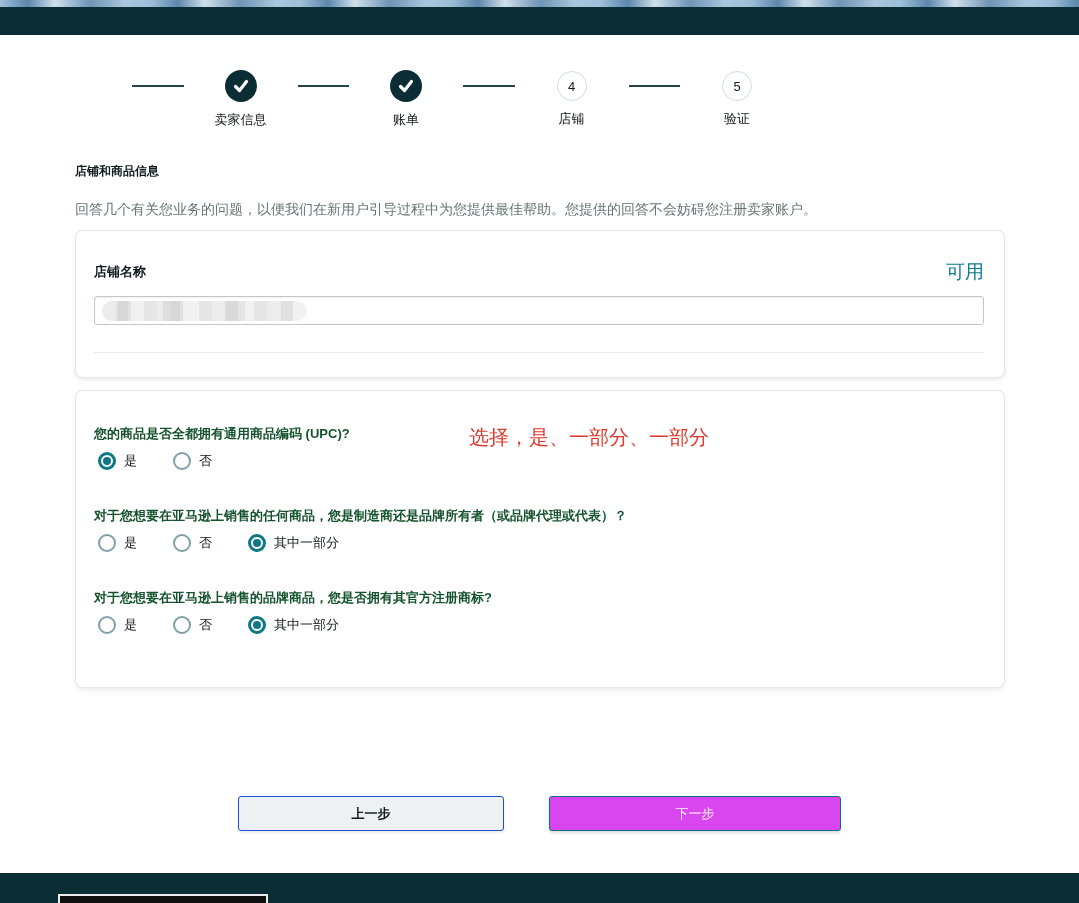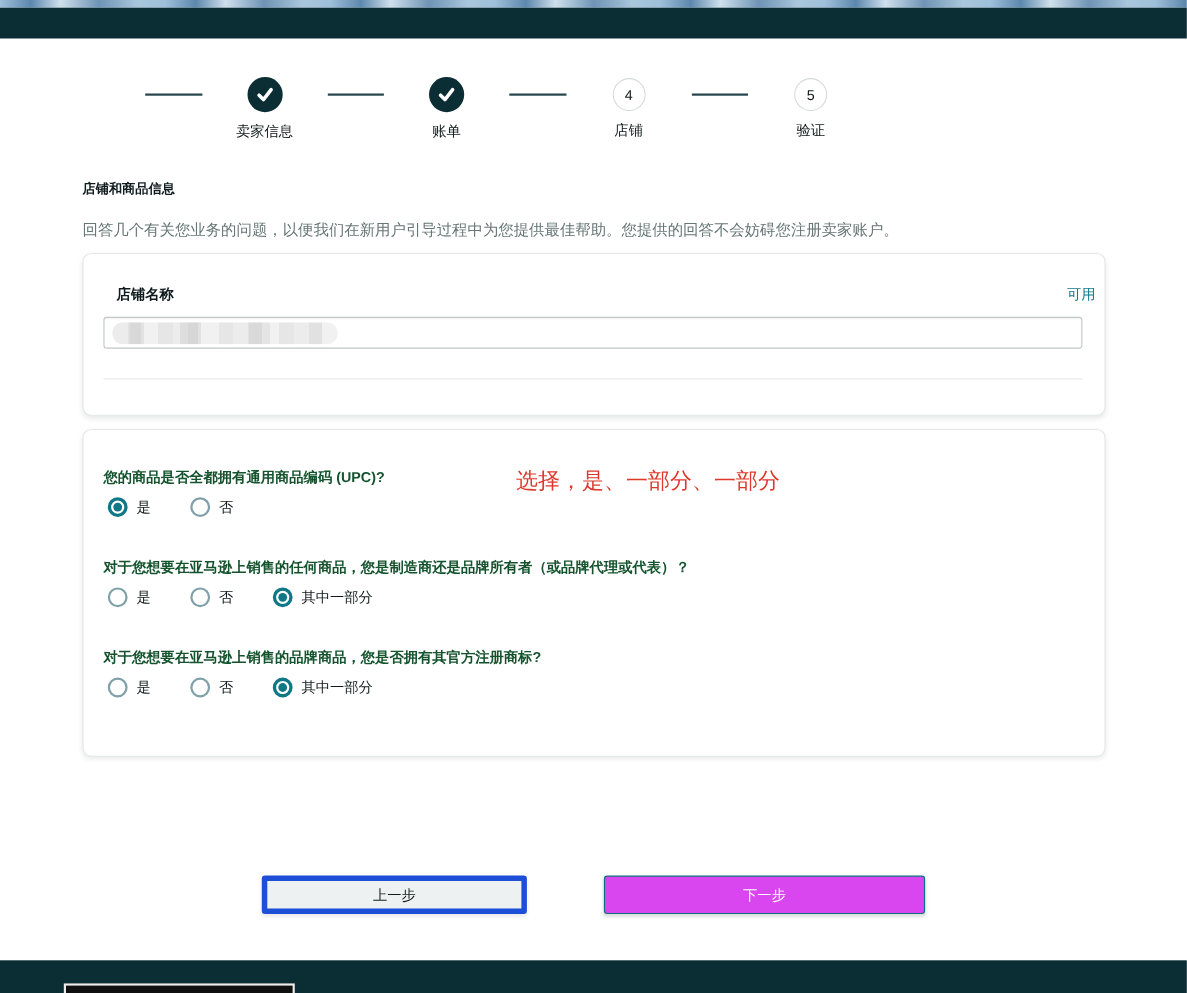--- a/index.html
+++ b/index.html
@@ -29,23 +29,23 @@
   .connector { flex:1; height:0; border-top:2px solid #25434a; margin:15px 14px 0 14px; }
 
   
   .page-title { position:absolute; left:75px; top:163px; font-size:12px; font-weight:700; color:#0f1b1d; }
   .page-subtitle { position:absolute; left:75px; top:201px; width:930px; font-size:14px; color:#667575; }
 
   
   .card { position:absolute; left:75px; width:930px; background:#ffffff; border:1px solid #e4e7e7;
     border-radius:8px; box-shadow:0 2px 5px rgba(15,17,17,.09); }
   .card-store { top:230px; height:148px; padding:28px 22px 0 18px; }
-  .store-row { display:flex; justify-content:space-between; align-items:center; width:890px;margin-left:12px; }
+  .store-row { display:flex; justify-content:space-between; align-items:center; width:890px; }
   .store-label { font-size:13px; font-weight:700; color:#0f1b1d; }
-  .store-status { font-size:13px; color:#0d7a8c; }
+  .store-status { font-size:19px; color:#0d7a8c; }
   .store-input { position:relative; margin-top:11px; width:890px; height:29px; background:#fff;
     border:1px solid #c0c8c8; border-radius:3px; box-shadow:inset 0 1px 2px rgba(15,17,17,.06); }
   .redacted { position:absolute; left:7px; top:4px; width:205px; height:20px; border-radius:10px;
     background:
       linear-gradient(90deg, rgba(0,0,0,0) 0 8%, rgba(200,200,200,.35) 8% 14%, rgba(0,0,0,0) 14% 30%, rgba(190,190,190,.3) 30% 38%, rgba(0,0,0,0) 38% 60%, rgba(200,200,200,.3) 60% 70%, rgba(0,0,0,0) 70% 100%),
       repeating-linear-gradient(90deg,#ececec 0 14px,#e1e1e1 14px 26px,#f1f1f1 26px 42px,#e6e6e6 42px 55px); }
   .store-divider { margin-top:27px; width:890px; border:none; border-top:1px solid #e7eaea; }
 
   .annotation { position:absolute; color:#de372b; font-size:20px; white-space:nowrap; }
   .annotation-store { left:295px; top:46px; }
@@ -56,22 +56,22 @@
   .radio-row { display:flex; column-gap:36px; padding-left:4px; margin-bottom:37px; align-items:center; }
   .radio-option { display:flex; align-items:center; gap:8px; cursor:pointer; }
   .radio { width:18px; height:18px; border-radius:50%; border:2px solid #7fa0a8; background:#fff; position:relative; flex:none; }
   .radio.selected { border:3px solid #0e7886; }
   .radio.selected::after { content:""; position:absolute; inset:2px; border-radius:50%; background:#0e7886; }
   .radio-label { font-size:13px; color:#10191b; }
 
   
   .btn { position:absolute; top:796px; height:35px; font-size:13px; border-radius:3px; cursor:pointer;
     font-family:inherit; }
-  .btn-prev { left:238px; width:241px; background:#eef1f1; border:5px solid #1d4ed8; color:#0f1b1d;
-    box-shadow:0 2px 3px rgba(15,17,17,.08); }
+  .btn-prev { left:238px; width:266px; background:#eef1f1; border:1px solid #1d4ed8; color:#0f1b1d;
+    box-shadow:0 2px 3px rgba(15,17,17,.08);font-weight:bold; }
   .btn-next { left:549px; width:292px; background:#d946ef; border:1px solid #0a6f7d; color:#ffffff;
     box-shadow:0 2px 3px rgba(15,17,17,.15); }
 </style>
 </head>
 <body>
 
 <div class="page">
 
   <div class="top-blur"></div>
   <div class="topbar"></div>

